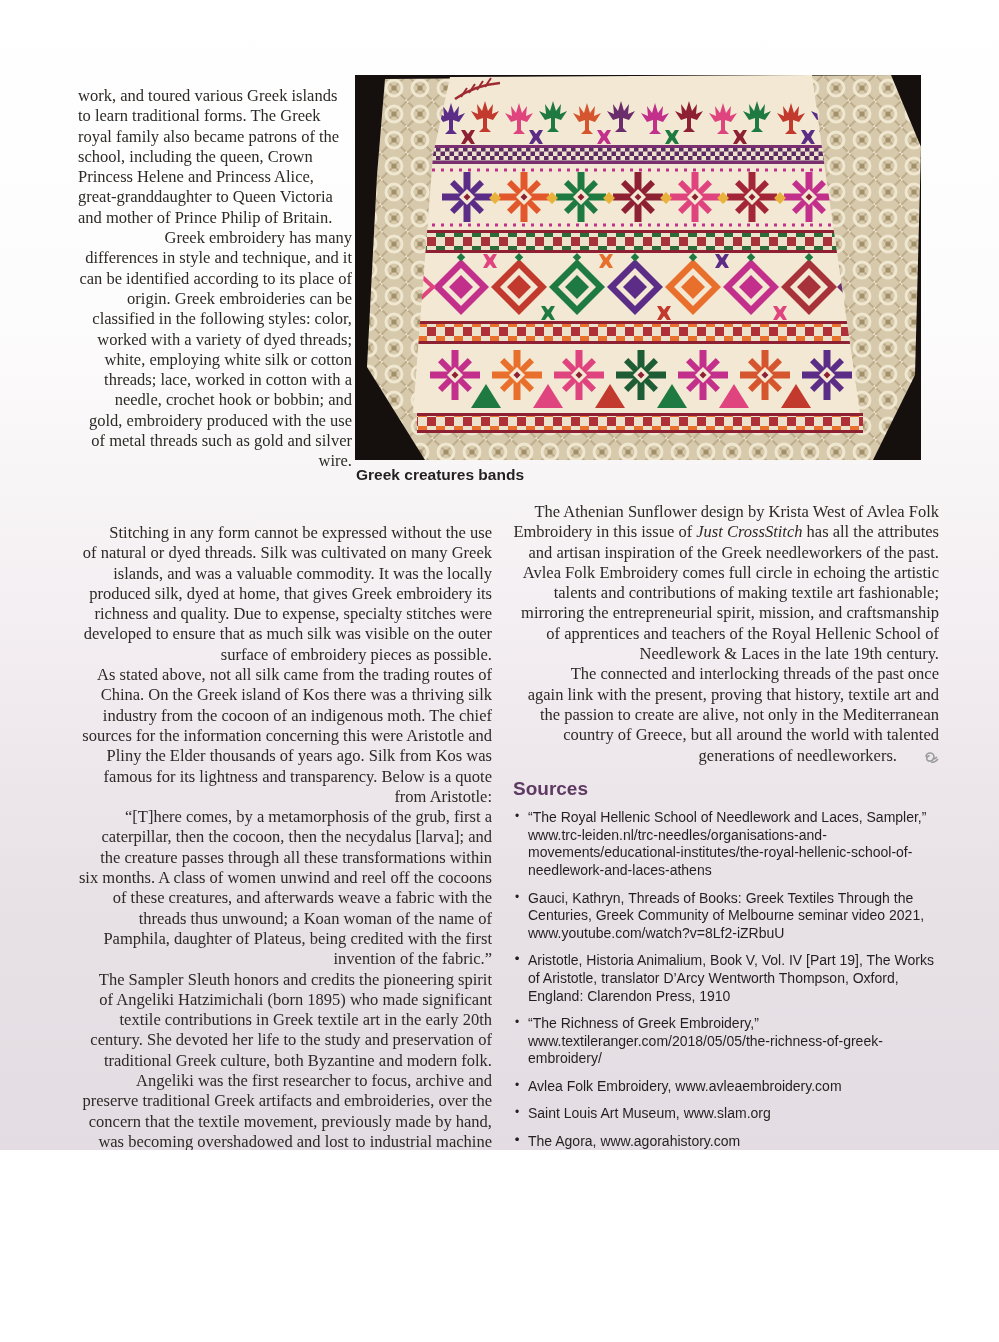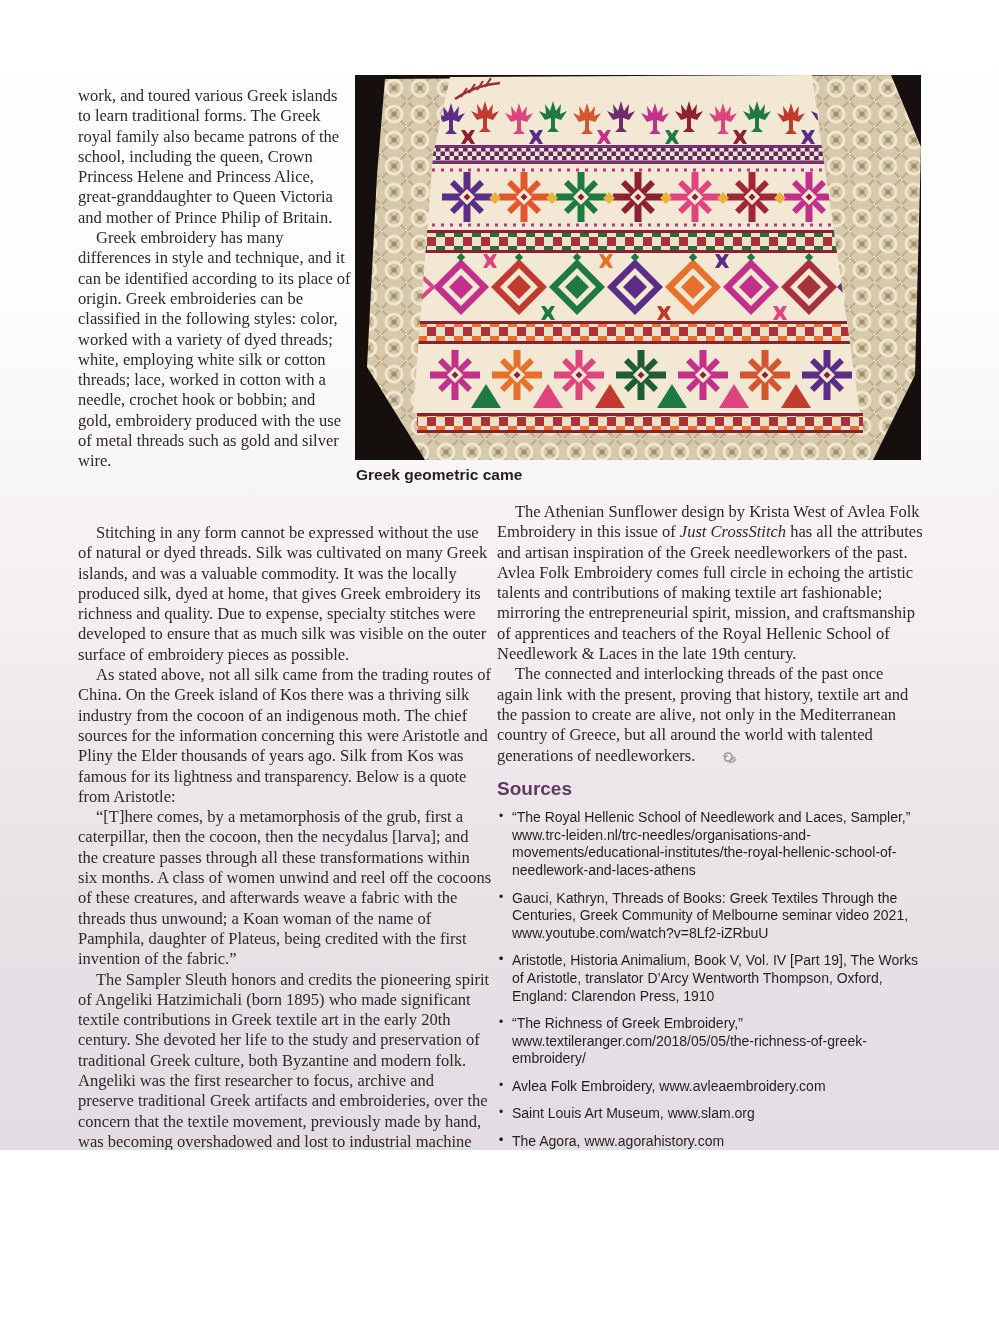--- a/index.html
+++ b/index.html
@@ -10,24 +10,24 @@
     font-family:"Liberation Serif", serif;
     color:#2d2926;
     overflow:hidden;
   }
   .body-text{
     font-size:16.5px;
     line-height:20.3px;
     text-align:left;
   }
   .body-text p{margin:0;}
-  .ind{text-indent:18px;}
+  .ind{text-indent:18px;text-align:right;}
   .col-narrow{position:absolute;left:78px;top:86px;width:274px;}
   .col-wide{position:absolute;left:78px;top:523px;width:414px;}
-  .col-right{position:absolute;left:497px;top:502px;width:426px;}
+  .col-right{position:absolute;left:513px;top:502px;width:426px;}
   .image-block{position:absolute;left:355px;top:75px;width:566px;height:385px;}
   .image-block svg{display:block;}
   .caption{
     position:absolute;left:356px;top:466px;width:560px;
     font-family:"Liberation Sans", sans-serif;
     font-weight:bold;font-size:15.5px;color:#231f20;
   }
   .sources-heading{
     font-family:"Liberation Sans", sans-serif;
     font-weight:bold;font-size:19px;color:#5e3a63;
@@ -207,21 +207,21 @@
           <use href="#tri" transform="translate(441,322)" fill="#c23a2e"></use>
         </g>
       </g>
 
       <rect x="62" y="338" width="446" height="3" fill="#8e2033"></rect>
       <rect x="62" y="341" width="446" height="14" fill="url(#chk3)"></rect>
       <rect x="62" y="355" width="446" height="3" fill="#8e2033"></rect>
     </svg>
   </div>
 
-  <div class="caption">Greek geometric came</div>
+  <div class="caption">Greek creatures bands</div>
 
   <div class="col-wide body-text">
     <p class="ind">Stitching in any form cannot be expressed without the use of natural or dyed threads. Silk was cultivated on many Greek islands, and was a valuable commodity. It was the locally produced silk, dyed at home, that gives Greek embroidery its richness and quality. Due to expense, specialty stitches were developed to ensure that as much silk was visible on the outer surface of embroidery pieces as possible.</p>
     <p class="ind">As stated above, not all silk came from the trading routes of China. On the Greek island of Kos there was a thriving silk industry from the cocoon of an indigenous moth. The chief sources for the information concerning this were Aristotle and Pliny the Elder thousands of years ago. Silk from Kos was famous for its lightness and transparency. Below is a quote from Aristotle:</p>
     <p class="ind">“[T]here comes, by a metamorphosis of the grub, first a caterpillar, then the cocoon, then the necydalus [larva]; and the creature passes through all these transformations within six months. A class of women unwind and reel off the cocoons of these creatures, and afterwards weave a fabric with the threads thus unwound; a Koan woman of the name of Pamphila, daughter of Plateus, being credited with the first invention of the fabric.”</p>
     <p class="ind">The Sampler Sleuth honors and credits the pioneering spirit of Angeliki Hatzimichali (born 1895) who made significant textile contributions in Greek textile art in the early 20th century. She devoted her life to the study and preservation of traditional Greek culture, both Byzantine and modern folk. Angeliki was the first researcher to focus, archive and preserve traditional Greek artifacts and embroideries, over the concern that the textile movement, previously made by hand, was becoming overshadowed and lost to industrial machine needlework. Upon her death, she bequeathed a rare and substantial textile collection to the Benaki Museum in Athens.</p>
   </div>
 
   <div class="col-right body-text">
     <p class="ind"><span>The Athenian Sunflower design by Krista West of Avlea Folk Embroidery in this issue of </span><i>Just CrossStitch</i><span> has all the attributes and artisan inspiration of the Greek needleworkers of the past. Avlea Folk Embroidery comes full circle in echoing the artistic talents and contributions of making textile art fashionable; mirroring the entrepreneurial spirit, mission, and craftsmanship of apprentices and teachers of the Royal Hellenic School of Needlework &amp; Laces in the late 19th century.</span></p>

